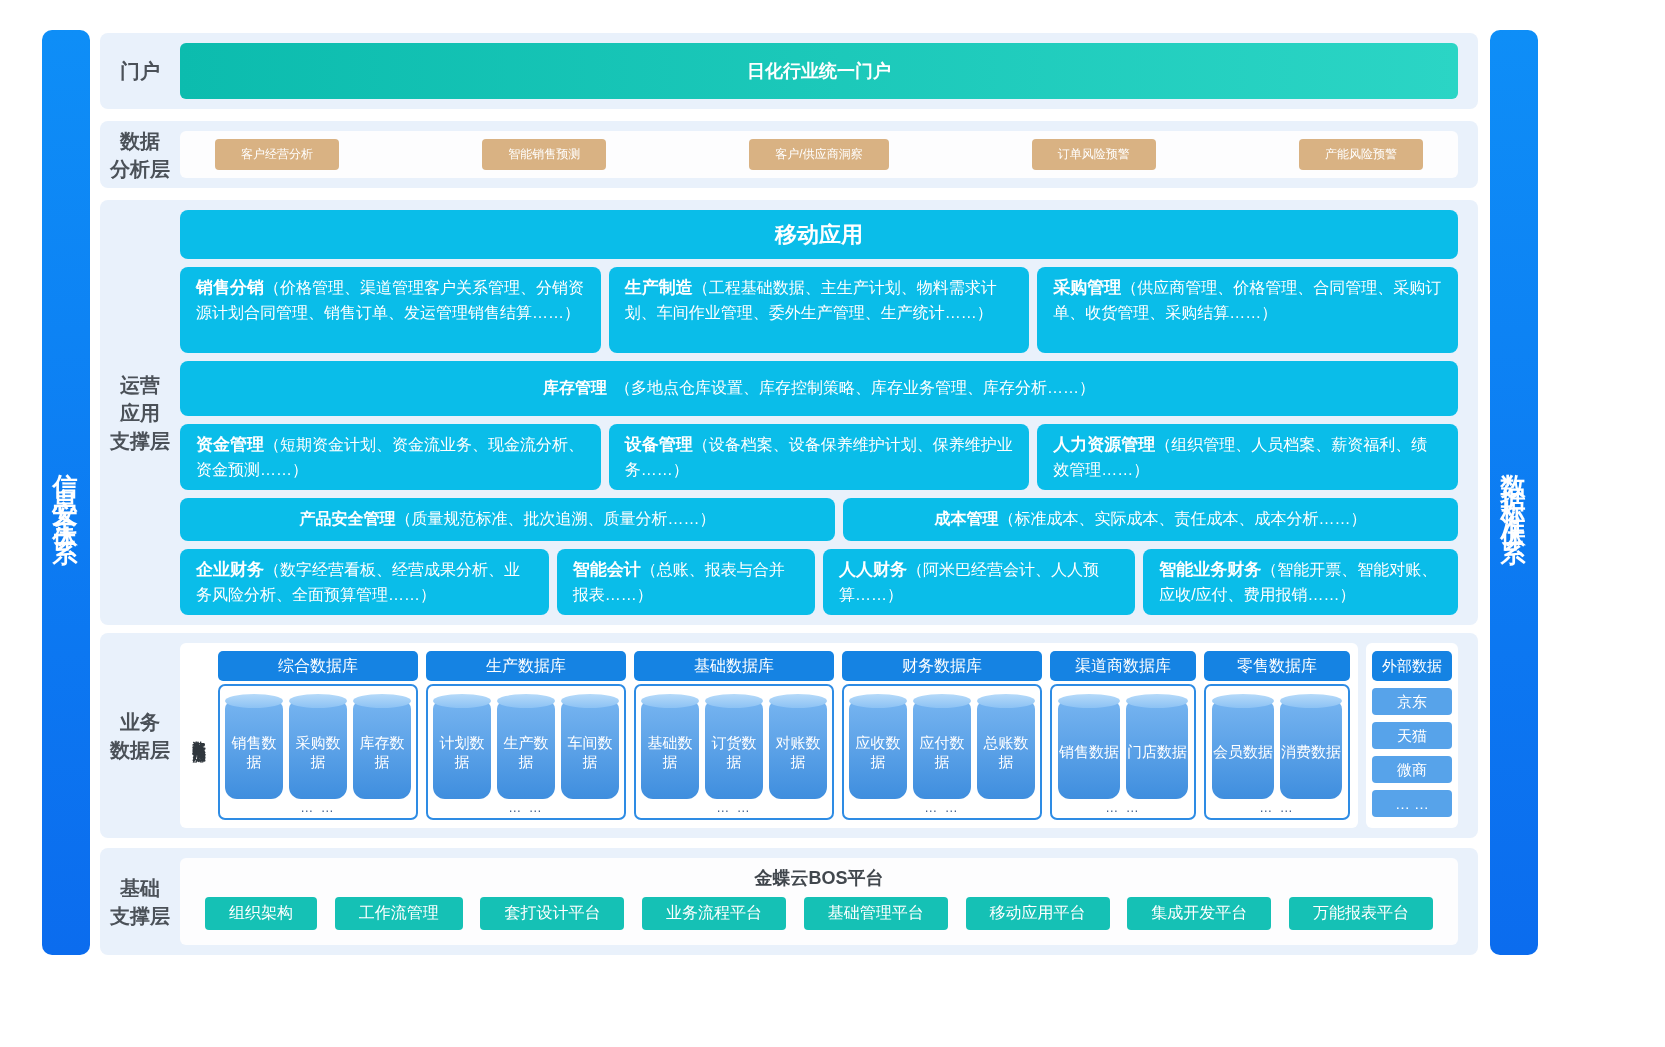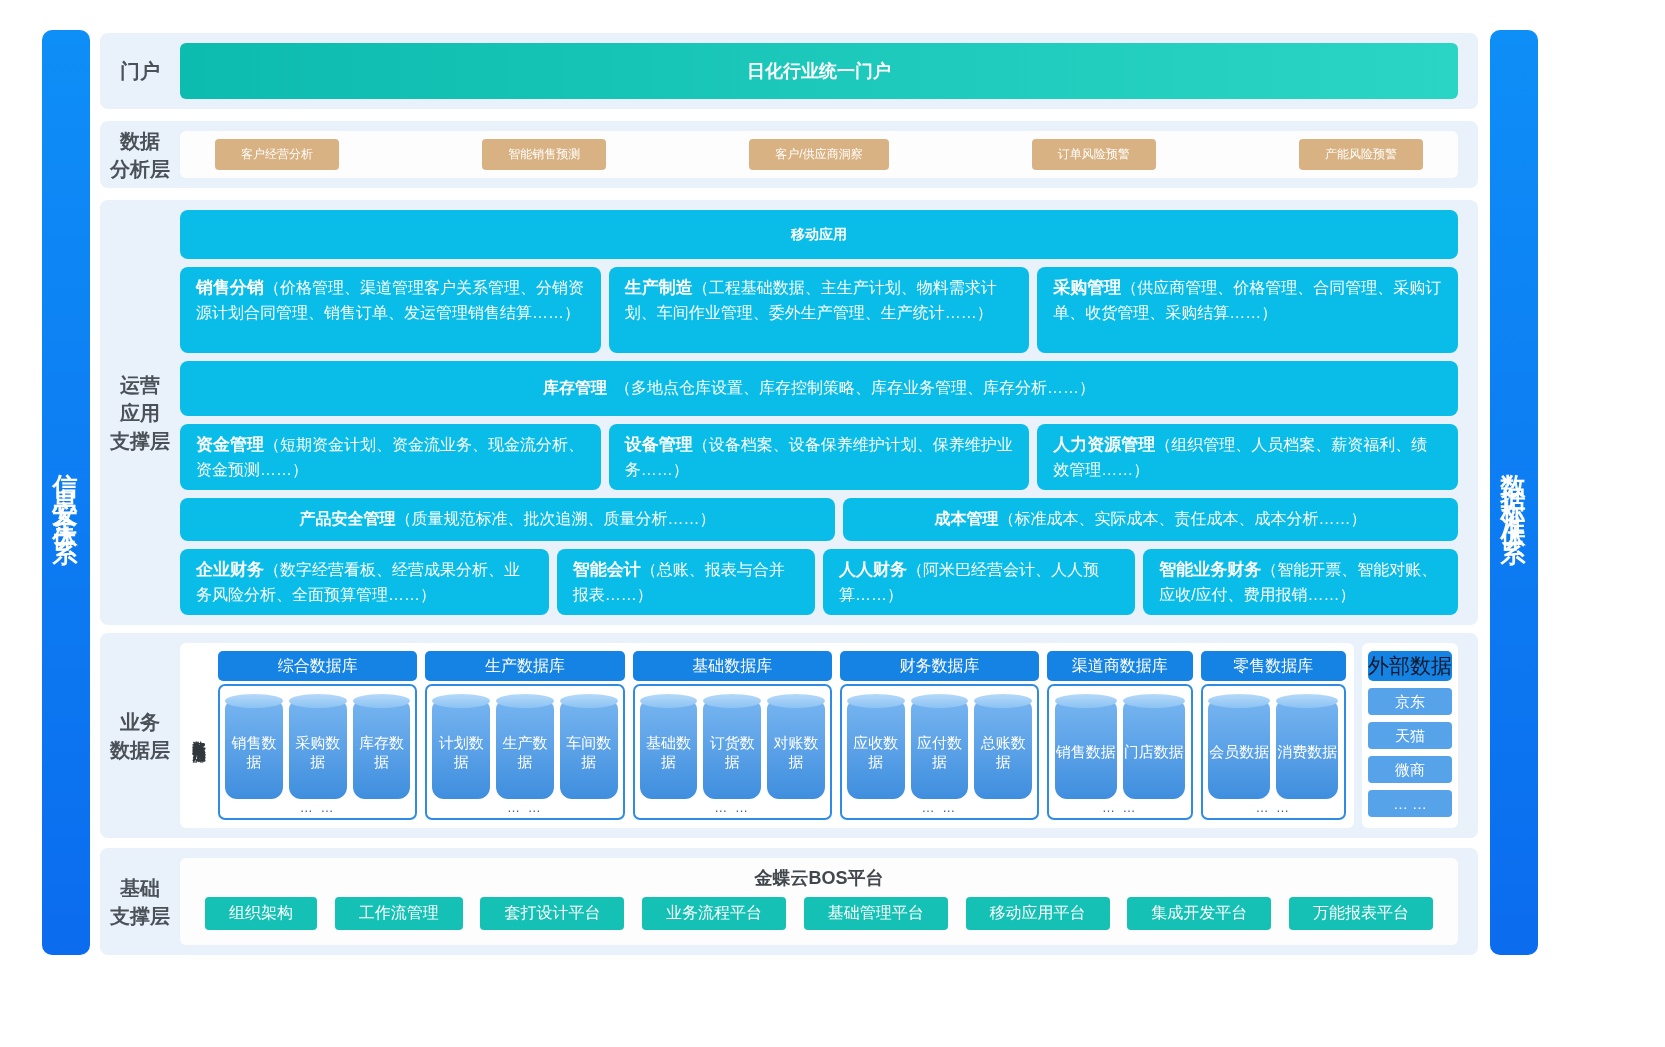--- a/index.html
+++ b/index.html
@@ -27,21 +27,21 @@
 
   .panel.analysis{top:121px;height:67px;}
   .analysis-box{height:100%;background:#fdfdfe;border-radius:6px;display:flex;align-items:center;
         justify-content:space-between;padding:0 35px;box-sizing:border-box;}
   .tan-btn{background:#d9b283;color:#fff;font-size:12px;border-radius:4px;padding:7px 26px;white-space:nowrap;}
 
   .panel.ops{top:200px;height:425px;}
   .ops-col{display:flex;flex-direction:column;gap:8px;height:100%;}
   .cyan{background:#0abde9;border-radius:8px;color:#fff;}
   .cbar{display:flex;align-items:center;justify-content:center;font-size:16px;}
-  .bar-mobile{height:50px;font-weight:700;font-size:14px;text-align:center;}
+  .bar-mobile{height:50px;font-weight:700;font-size:22px;text-align:center;}
   .bar-inv{height:56px;}
   .bar-inv .d{margin-left:8px;}
   .mod{padding:9px 16px;font-size:16px;line-height:1.45;box-sizing:border-box;overflow:hidden;}
   .mod b{font-size:17px;}
   .mrow{display:flex;gap:8px;}
   .row1{height:88px;} .row1 .mod{flex:1;}
   .row2{height:66px;} .row2 .mod{flex:1;}
   .row3{height:44px;} .row3 .m1{flex:655;} .row3 .m2{flex:615;}
   .row4{height:66px;}
   .row4 .f1{flex:375;} .row4 .f2{flex:252;} .row4 .f3{flex:312;} .row4 .f4{flex:315;}
@@ -62,22 +62,22 @@
   .cyl{flex:1 1 0;max-width:62px;min-width:0;position:relative;margin-top:10px;margin-bottom:2px;
         background:linear-gradient(180deg,#76b4f0,#3f8ede);border-radius:8px 8px 12px 12px;
         display:flex;align-items:center;justify-content:center;text-align:center;
         color:#fff;font-size:15px;line-height:1.3;}
   .cyl::before{content:"";position:absolute;top:-7px;left:0;right:0;height:14px;border-radius:50%;
         background:linear-gradient(180deg,#b6daf9,#8cc2f4);}
   .cyl span{position:relative;padding-top:4px;}
   .db-dots{text-align:center;color:#44608a;font-size:13px;height:16px;line-height:13px;letter-spacing:2px;}
   .ext{flex:0 0 92px;display:flex;flex-direction:column;gap:7px;background:#fff;border-radius:6px;
         padding:8px 6px;box-sizing:border-box;}
-  .ext-head{background:#1583e3;color:#0f172a;border-radius:5px;height:30px;line-height:30px;
-        text-align:center;font-size:21px;white-space:nowrap;}
+  .ext-head{background:#1583e3;color:#ffffff;border-radius:5px;height:30px;line-height:30px;
+        text-align:center;font-size:15px;white-space:nowrap;}
   .ext-btn{background:#57a3ea;color:#fff;border-radius:4px;height:27px;line-height:27px;
         text-align:center;font-size:15px;}
 
   .panel.foundation{top:848px;height:107px;}
   .found-box{height:100%;background:#fdfdfe;border-radius:6px;display:flex;flex-direction:column;
         box-sizing:border-box;padding:8px 25px 10px;}
   .found-title{text-align:center;font-size:18px;font-weight:700;color:#41474d;}
   .found-row{flex:1;display:flex;align-items:center;justify-content:space-between;margin-top:2px;}
   .teal-btn{background:#15c1b5;color:#fff;font-size:16px;border-radius:4px;padding:6px 24px;white-space:nowrap;}
 </style>

